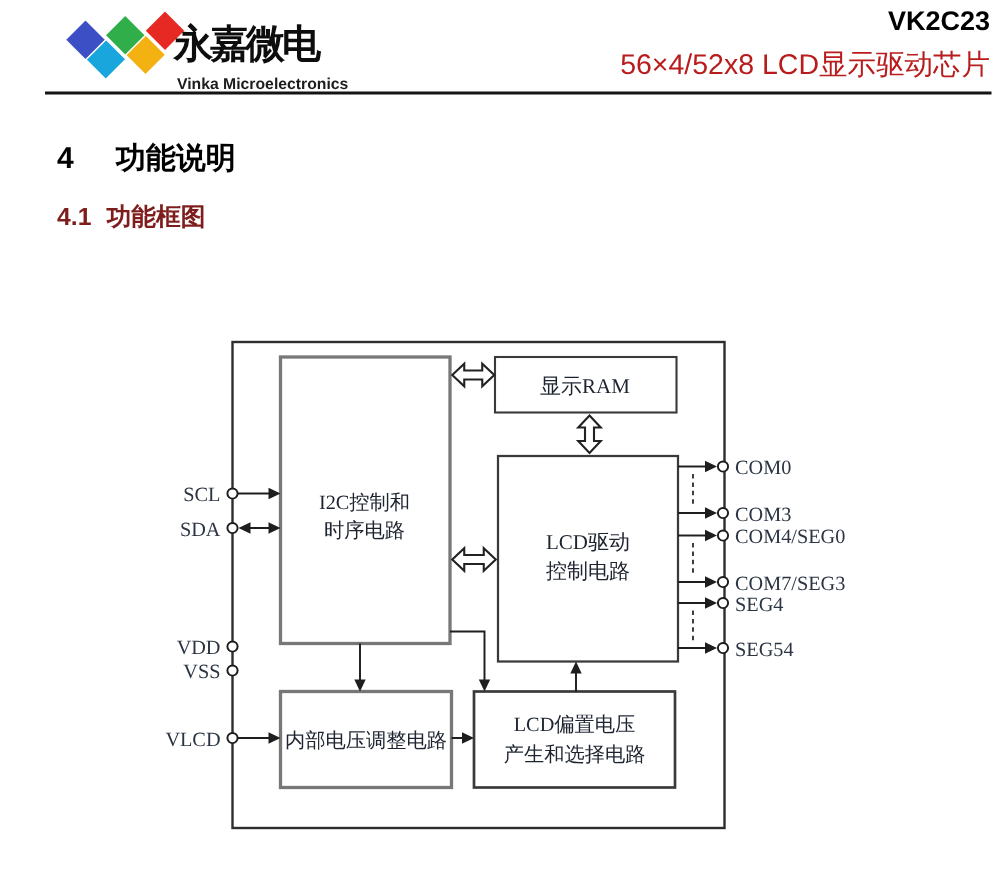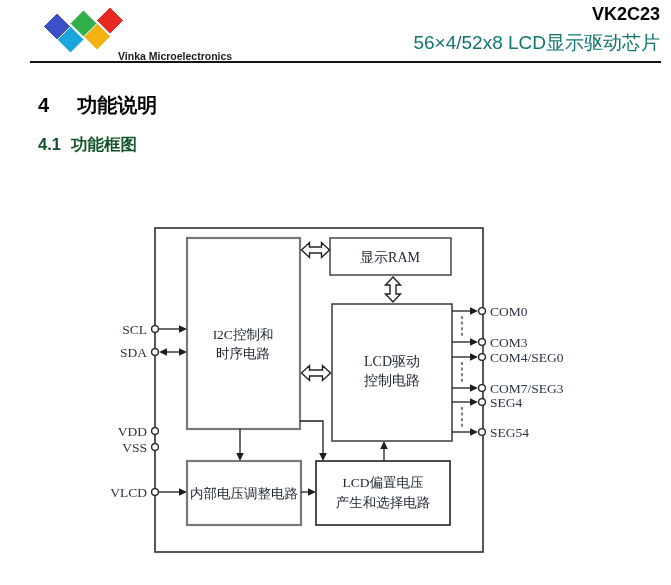--- a/index.html
+++ b/index.html
@@ -19,37 +19,37 @@
   .brand-en {
     position: absolute; left: 118px; top: 50px;
     font-size: 10.5px; font-weight: 700; color: #1c1c1c; white-space: nowrap;
   }
   .doc-title {
     position: absolute; right: 11px; top: 4px;
     font-size: 18px; font-weight: 700; color: #000; white-space: nowrap;
   }
   .doc-subtitle {
     position: absolute; right: 11px; top: 30px;
-    font-size: 19px; font-weight: 400; color: #0f766e; white-space: nowrap;
+    font-size: 19px; font-weight: 400; color: #b91c1c; white-space: nowrap;
     font-family: "Liberation Sans", sans-serif;
   }
   .rule {
     position: absolute; left: 30px; top: 61px; width: 631px; height: 0;
     border-top: 2px solid #141414;
   }
 
   
   .h1 {
     position: absolute; left: 38px; top: 92px;
     font-size: 20px; font-weight: 700; color: #000; white-space: nowrap;
   }
   .h1 .num { display: inline-block; margin-right: 28px; }
   .h2 {
     position: absolute; left: 38px; top: 134px;
-    font-size: 16.5px; font-weight: 700; color: #14532d; white-space: nowrap;
+    font-size: 16.5px; font-weight: 700; color: #7f1d1d; white-space: nowrap;
   }
   .h2 .num { display: inline-block; margin-right: 10px; }
 
   
   .diagram { position: absolute; left: 0; top: 0; }
   .blk-text {
     font-family: "Liberation Serif", "DejaVu Serif", serif;
     fill: #1d2430;
   }
   .pin-text {
@@ -69,20 +69,21 @@
 
   <svg class="logo-svg" width="140" height="60" viewBox="0 0 140 60">
 
     <polygon points="70.5,26 84,39.5 70.5,53 57,39.5" stroke="#fff" stroke-width="1" fill="#18A6DC"></polygon>
     <polygon points="97,23 110.5,36.5 97,50 83.5,36.5" stroke="#fff" stroke-width="1" fill="#F4B112"></polygon>
 
     <polygon points="57,13 70.5,26.5 57,40 43.5,26.5" stroke="#fff" stroke-width="1" fill="#3D4FC4"></polygon>
     <polygon points="83.5,10 97,23.5 83.5,37 70,23.5" stroke="#fff" stroke-width="1" fill="#2FAE4A"></polygon>
     <polygon points="110,7 123.5,20.5 110,34 96.5,20.5" stroke="#fff" stroke-width="1" fill="#E62A23"></polygon>
   </svg>
+  <div class="brand-cn">永嘉微电</div>
   <div class="brand-en">Vinka Microelectronics</div>
 
   <div class="doc-title">VK2C23</div>
   <div class="doc-subtitle">56×4/52x8 LCD显示驱动芯片</div>
   <div class="rule"></div>
 
   <div class="h1">
     <span class="num">4</span><span>功能说明</span>
   </div>
   <div class="h2">

